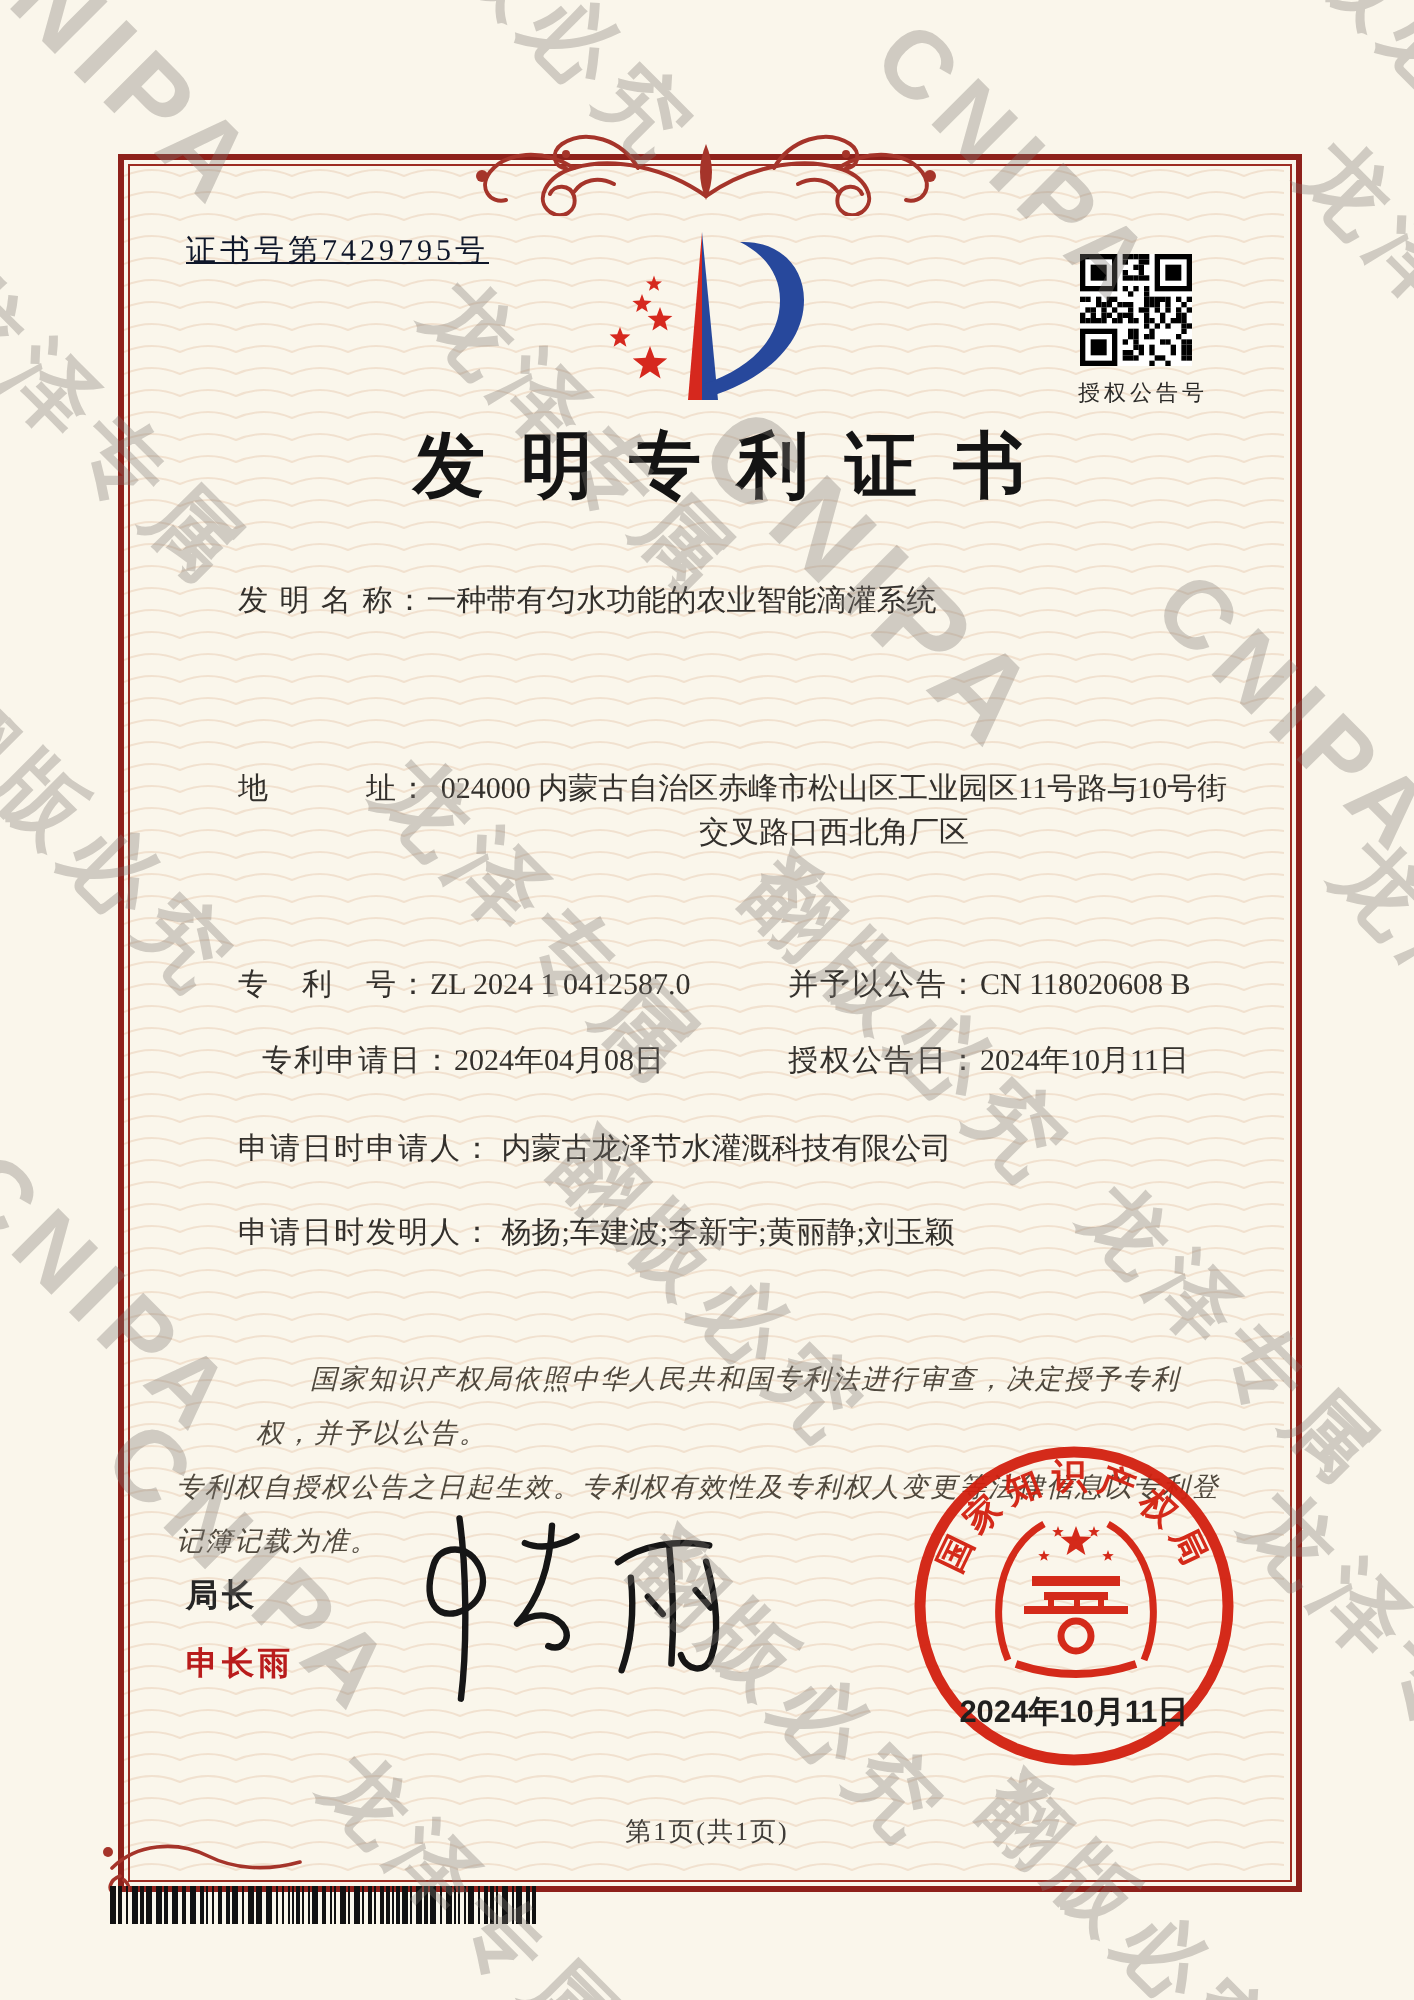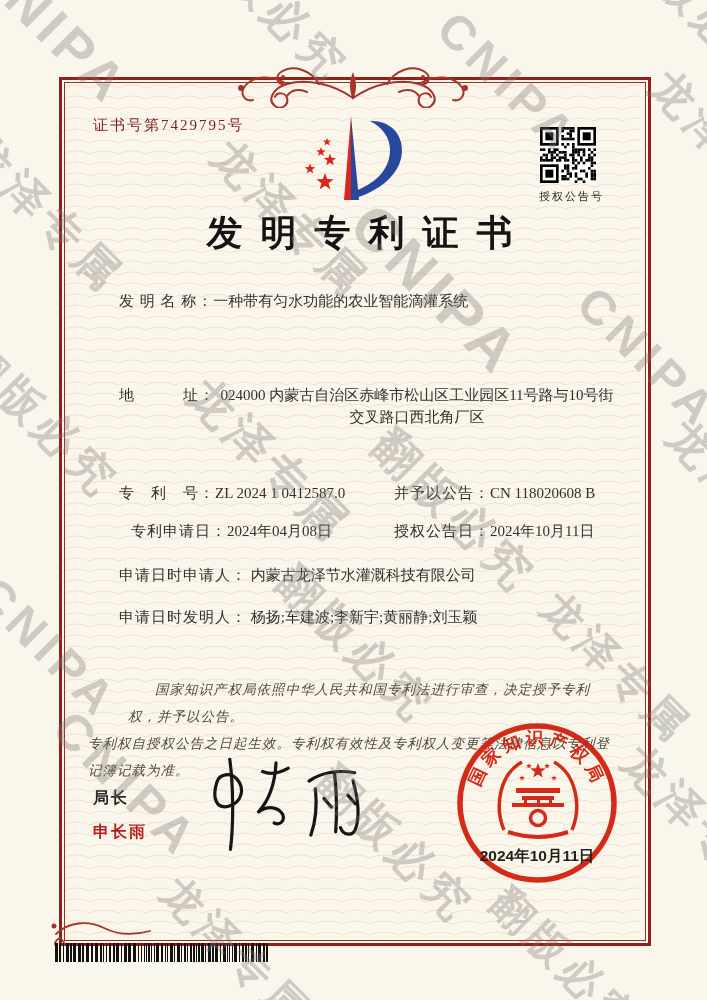--- a/index.html
+++ b/index.html
@@ -6,21 +6,21 @@
   body{width:707px;height:1000px;overflow:hidden;background:#faf6eb;
        font-family:"Liberation Serif","DejaVu Serif",serif;}
   #page{position:relative;width:707px;height:1000px;overflow:hidden;background:#faf6eb;}
   .abs{position:absolute;}
   
   #cert-border{position:absolute;left:59px;top:77px;width:586px;height:863px;
     border:3px solid #8e211b;}
   #cert-border-inner{position:absolute;left:2px;top:2px;right:2px;bottom:2px;
     border:1px solid #9d2c22;}
   
-  #cert-no{left:93px;top:116px;font-size:15px;letter-spacing:2px;color:#7f1d1d;}
+  #cert-no{left:93px;top:116px;font-size:15px;letter-spacing:2px;color:#0f172a;text-decoration:underline;}
   #title{left:0;top:209px;width:707px;text-align:center;font-size:36px;font-weight:bold;
     letter-spacing:18px;padding-left:30px;box-sizing:border-box;color:#141414;}
   .row{position:absolute;font-size:15px;color:#33302c;line-height:22px;white-space:nowrap;margin-left:26px;}
   .row .lbl{letter-spacing:1px;}
   .wrapval{white-space:normal;display:inline-block;vertical-align:top;width:404px;
     word-break:break-all;}
   #statement{left:88px;top:676px;width:530px;font-size:13.5px;line-height:27px;
     font-style:italic;color:#4f483d;letter-spacing:1px;}
   #statement .ln1{text-indent:2em;margin-left:40px;}
   #footer-page{left:0;top:907px;width:707px;text-align:center;font-size:13px;color:#3f3c38;
@@ -374,20 +374,21 @@
         <rect x="85" y="82" width="3" height="3"></rect>
         <rect x="97" y="82" width="3" height="3"></rect>
       <circle cx="86" cy="100" r="7.5" fill="none" stroke="#d3200f" stroke-width="3.5"></circle>
       <path d="M52 112 C42 88 48 56 70 44" fill="none" stroke="#d3200f" stroke-width="3.5"></path>
       <path d="M120 112 C130 88 124 56 102 44" fill="none" stroke="#d3200f" stroke-width="3.5"></path>
       <path d="M56 114 Q86 124 116 114" fill="none" stroke="#d3200f" stroke-width="4"></path>
     </g>
     <text x="85" y="143" text-anchor="middle" font-size="15.5" font-weight="600" fill="#151515" font-family="Liberation Sans, DejaVu Sans, sans-serif">2024年10月11日</text>
   </svg>
 
+  <div class="abs content" id="footer-page">第1页(共1页)</div>
 
   <svg id="barcode" class="abs content" style="left:55px;top:943px;z-index:5;" width="220" height="19">
       <rect x="0" y="0" width="3" height="19" fill="#111"></rect>
       <rect x="4" y="0" width="2" height="19" fill="#111"></rect>
       <rect x="8" y="0" width="1" height="19" fill="#111"></rect>
       <rect x="11" y="0" width="3" height="19" fill="#111"></rect>
       <rect x="15" y="0" width="2" height="19" fill="#111"></rect>
       <rect x="18" y="0" width="3" height="19" fill="#111"></rect>
       <rect x="23" y="0" width="3" height="19" fill="#111"></rect>
       <rect x="27" y="0" width="2" height="19" fill="#111"></rect>

